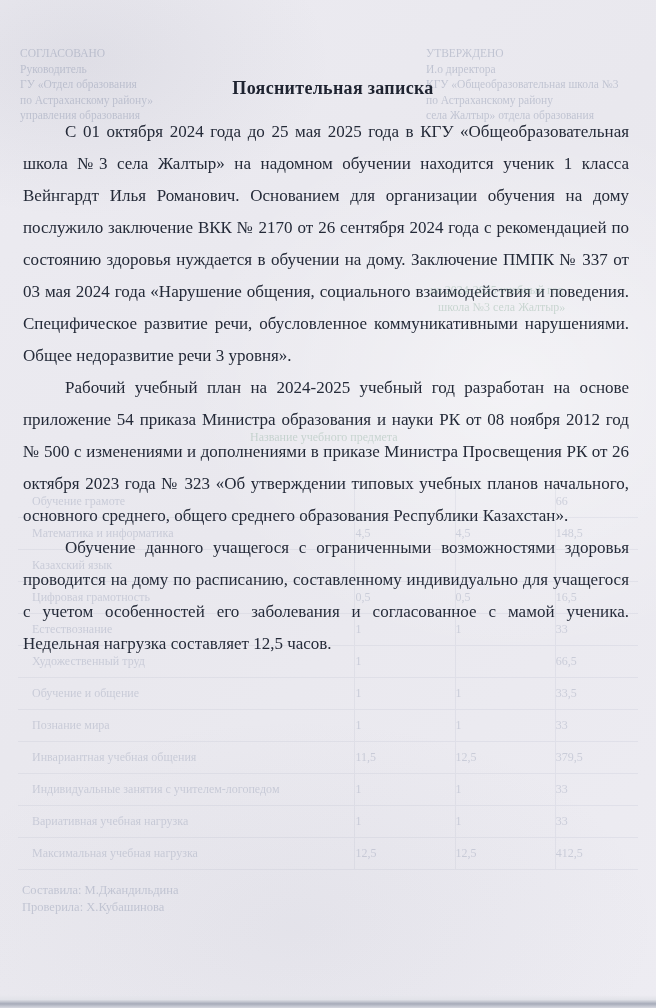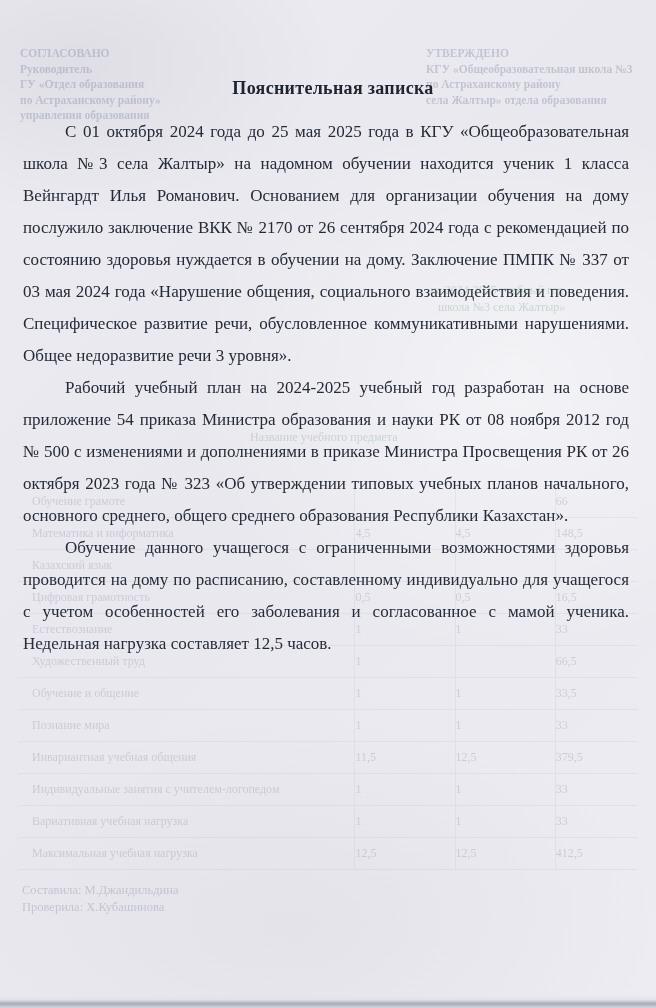--- a/index.html
+++ b/index.html
@@ -11,21 +11,21 @@
   .paper{
     position:relative;width:656px;height:1008px;overflow:hidden;
     background:
       radial-gradient(ellipse 420px 260px at 12% 6%, rgba(110,112,135,0.10), transparent 60%),
       radial-gradient(ellipse 500px 420px at 78% 38%, rgba(255,255,255,0.45), transparent 65%),
       radial-gradient(ellipse 520px 300px at 45% 92%, rgba(130,132,155,0.07), transparent 70%),
       linear-gradient(133deg,#ecebf1 0%,#e9e8ee 45%,#edecf2 100%);
   }
   
   .ghost{color:#7e89a4;filter:blur(0.55px);pointer-events:none;}
-  .ghost-block{position:absolute;font-size:11.5px;line-height:15.5px;opacity:0.38;font-weight:bold;}
+  .ghost-block{position:absolute;font-size:11.5px;line-height:15.5px;opacity:0.38;}
   .ghost-block .g-line{white-space:nowrap;}
   .ghost-green{position:absolute;color:#6e9a82;filter:blur(0.7px);opacity:0.30;font-size:12px;white-space:nowrap;}
   .ghost-table{position:absolute;left:18px;right:18px;top:486px;opacity:0.30;}
   .ghost-row{display:flex;align-items:center;height:31px;border-bottom:1px solid rgba(128,138,165,0.35);font-size:12px;}
   .ghost-row .c-sub{flex:0 0 52%;padding-left:14px;white-space:nowrap;overflow:hidden;}
   .ghost-row .c-n{flex:0 0 16%;border-left:1px solid rgba(128,138,165,0.35);height:100%;line-height:31px;}
   .ghost-footer{position:absolute;left:22px;top:882px;font-size:12.5px;line-height:17px;opacity:0.36;}
   
   .doc-title{
     position:absolute;left:10px;right:0;top:78px;text-align:center;
@@ -49,20 +49,21 @@
   <div class="ghost ghost-block" style="left:20px;top:46px;">
       <div class="g-line">СОГЛАСОВАНО</div>
       <div class="g-line">Руководитель</div>
       <div class="g-line">ГУ «Отдел образования</div>
       <div class="g-line">по Астраханскому району»</div>
       <div class="g-line">управления образования</div>
     </div>
 
   <div class="ghost ghost-block" style="left:426px;top:46px;">
       <div class="g-line">УТВЕРЖДЕНО</div>
+      <div class="g-line">И.о директора</div>
       <div class="g-line">КГУ «Общеобразовательная школа №3</div>
       <div class="g-line">по Астраханскому району</div>
       <div class="g-line">села Жалтыр» отдела образования</div>
     </div>
 
   <div class="doc-title">Пояснительная записка</div>
 
   <div class="doc-body">
     <p>С 01 октября 2024 года до 25 мая 2025 года в КГУ «Общеобразовательная школа №3 села Жалтыр» на надомном обучении находится  ученик 1 класса Вейнгардт Илья Романович. Основанием для организации обучения на дому послужило заключение ВКК № 2170 от 26 сентября 2024 года с рекомендацией по состоянию здоровья нуждается в обучении на дому. Заключение ПМПК № 337 от 03 мая 2024 года «Нарушение общения, социального взаимодействия и поведения. Специфическое развитие речи, обусловленное коммуникативными нарушениями. Общее недоразвитие речи 3 уровня».</p>
     <p>Рабочий учебный план на 2024-2025 учебный год разработан на основе приложение 54 приказа Министра образования и науки РК от 08 ноября 2012 год № 500 с изменениями и дополнениями в приказе Министра Просвещения РК от 26 октября 2023 года № 323 «Об утверждении типовых учебных планов начального, основного среднего, общего среднего образования Республики Казахстан».</p>

